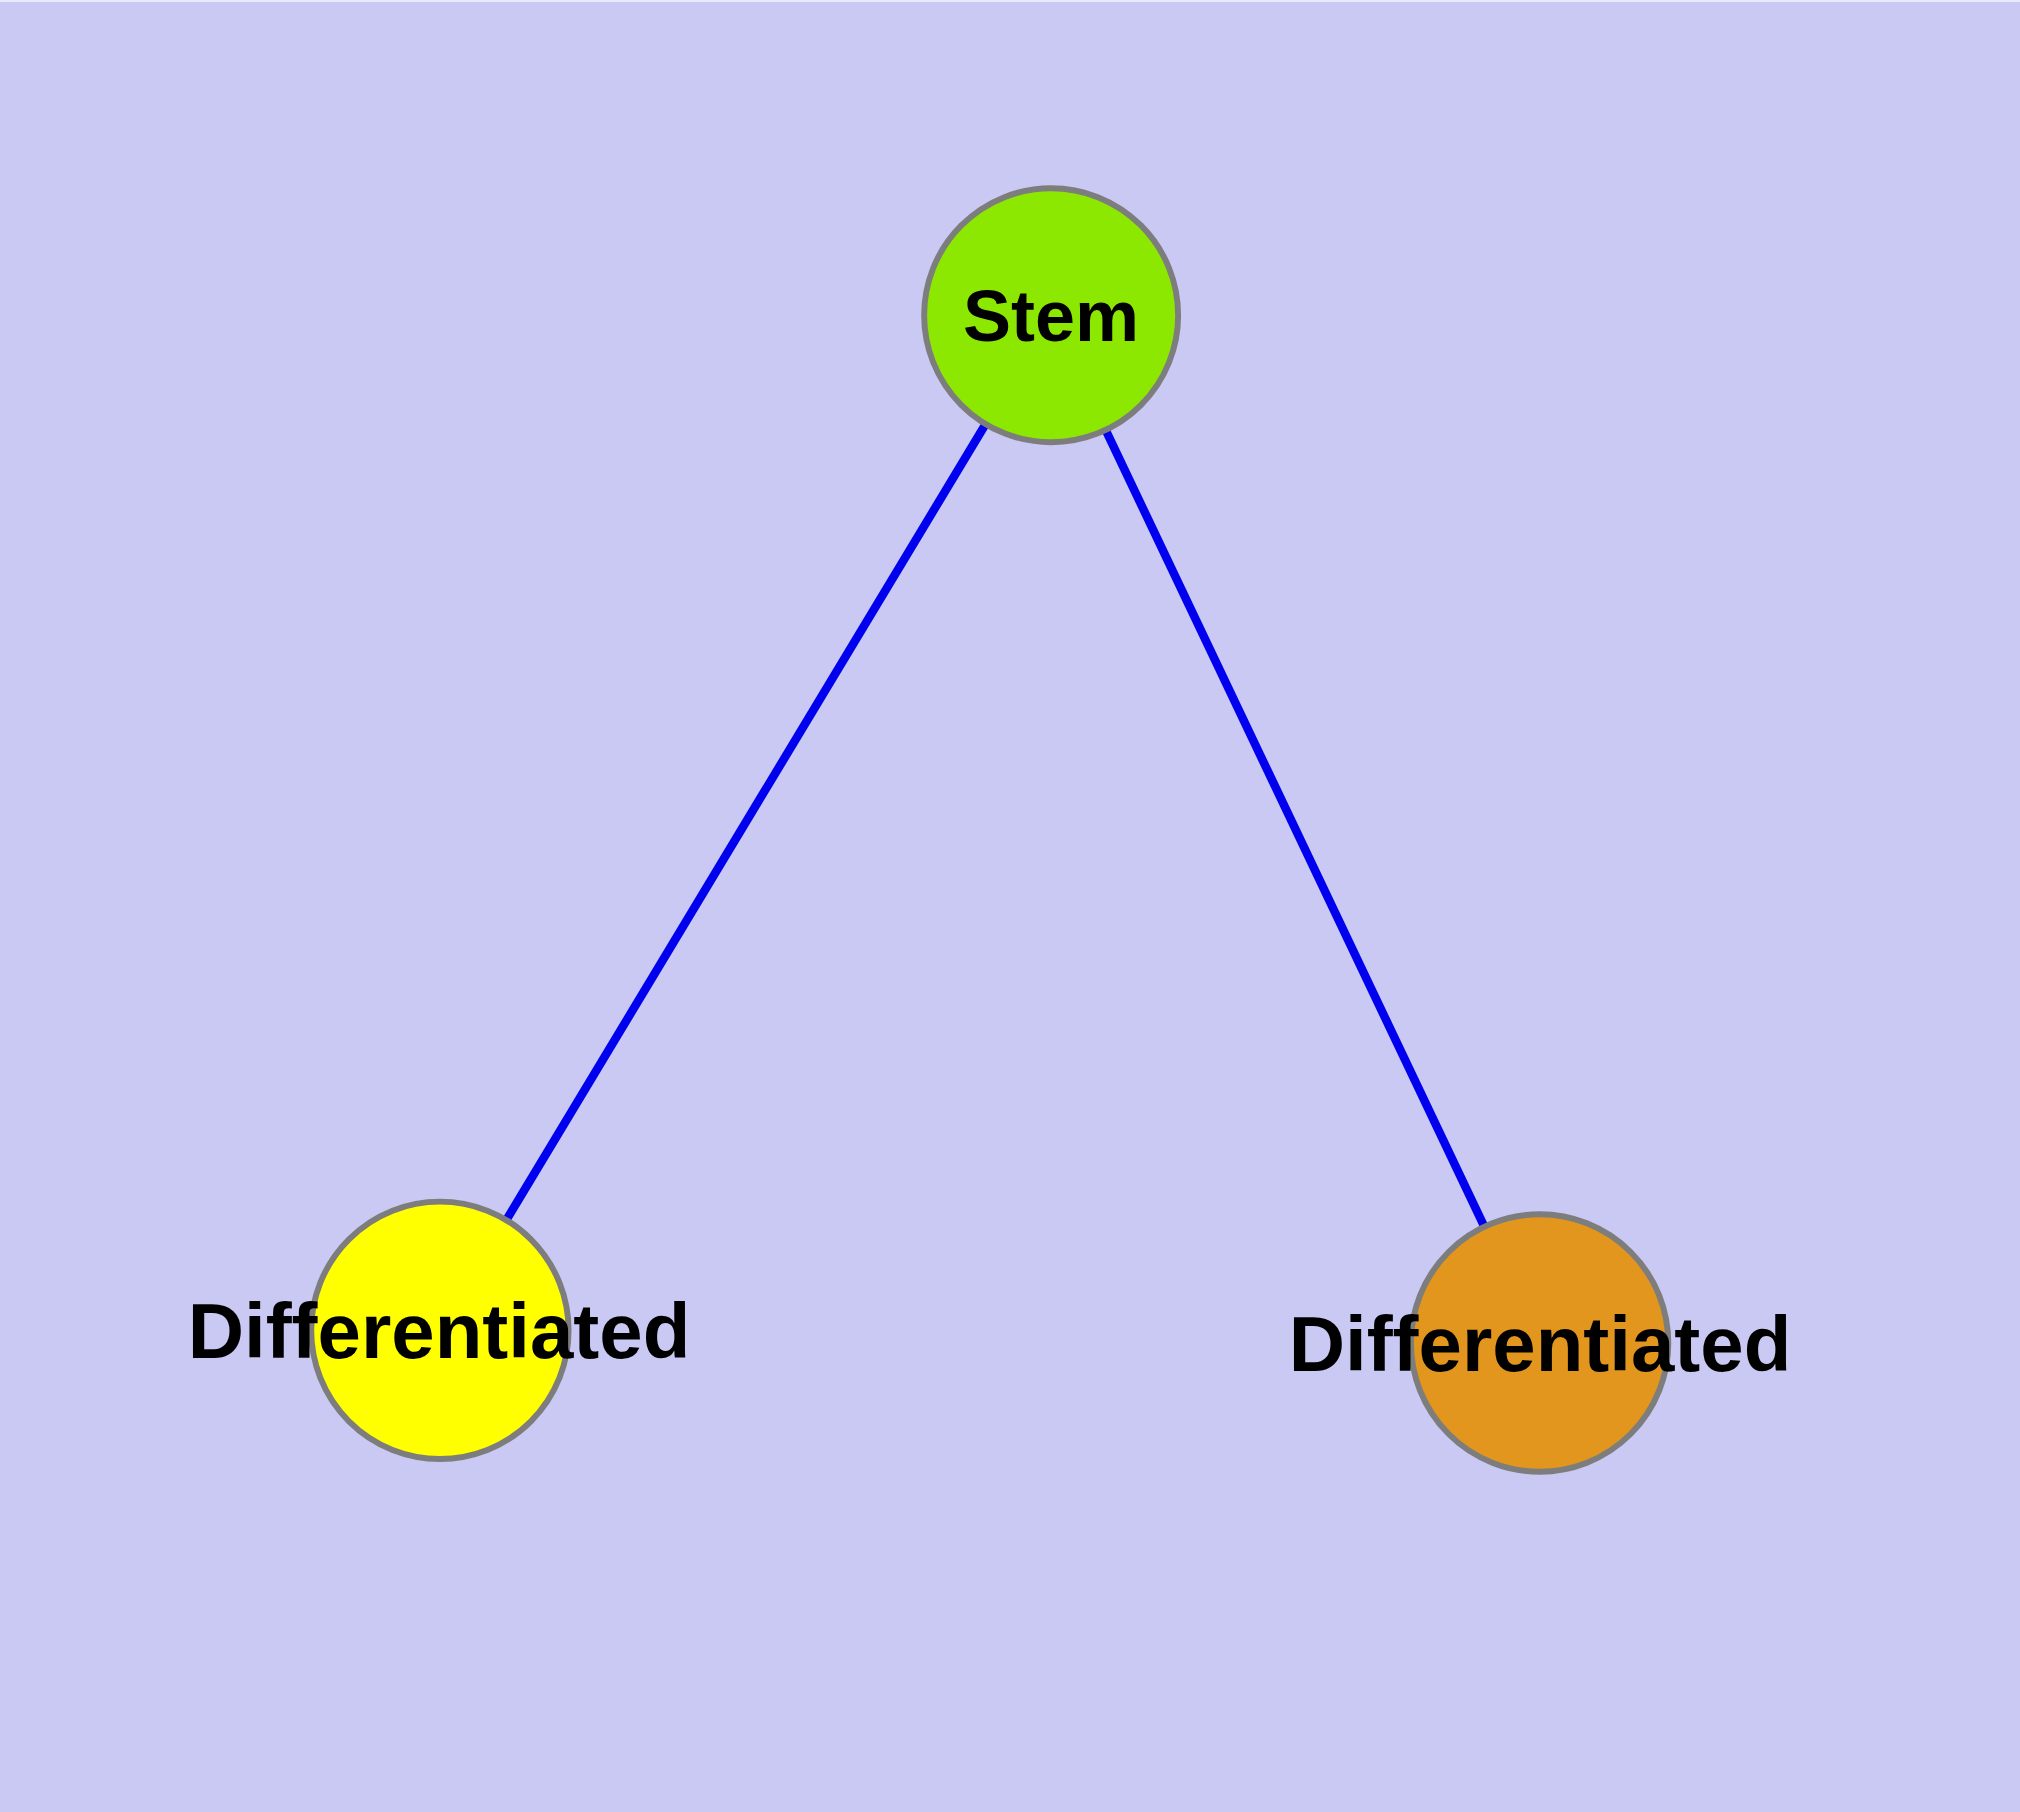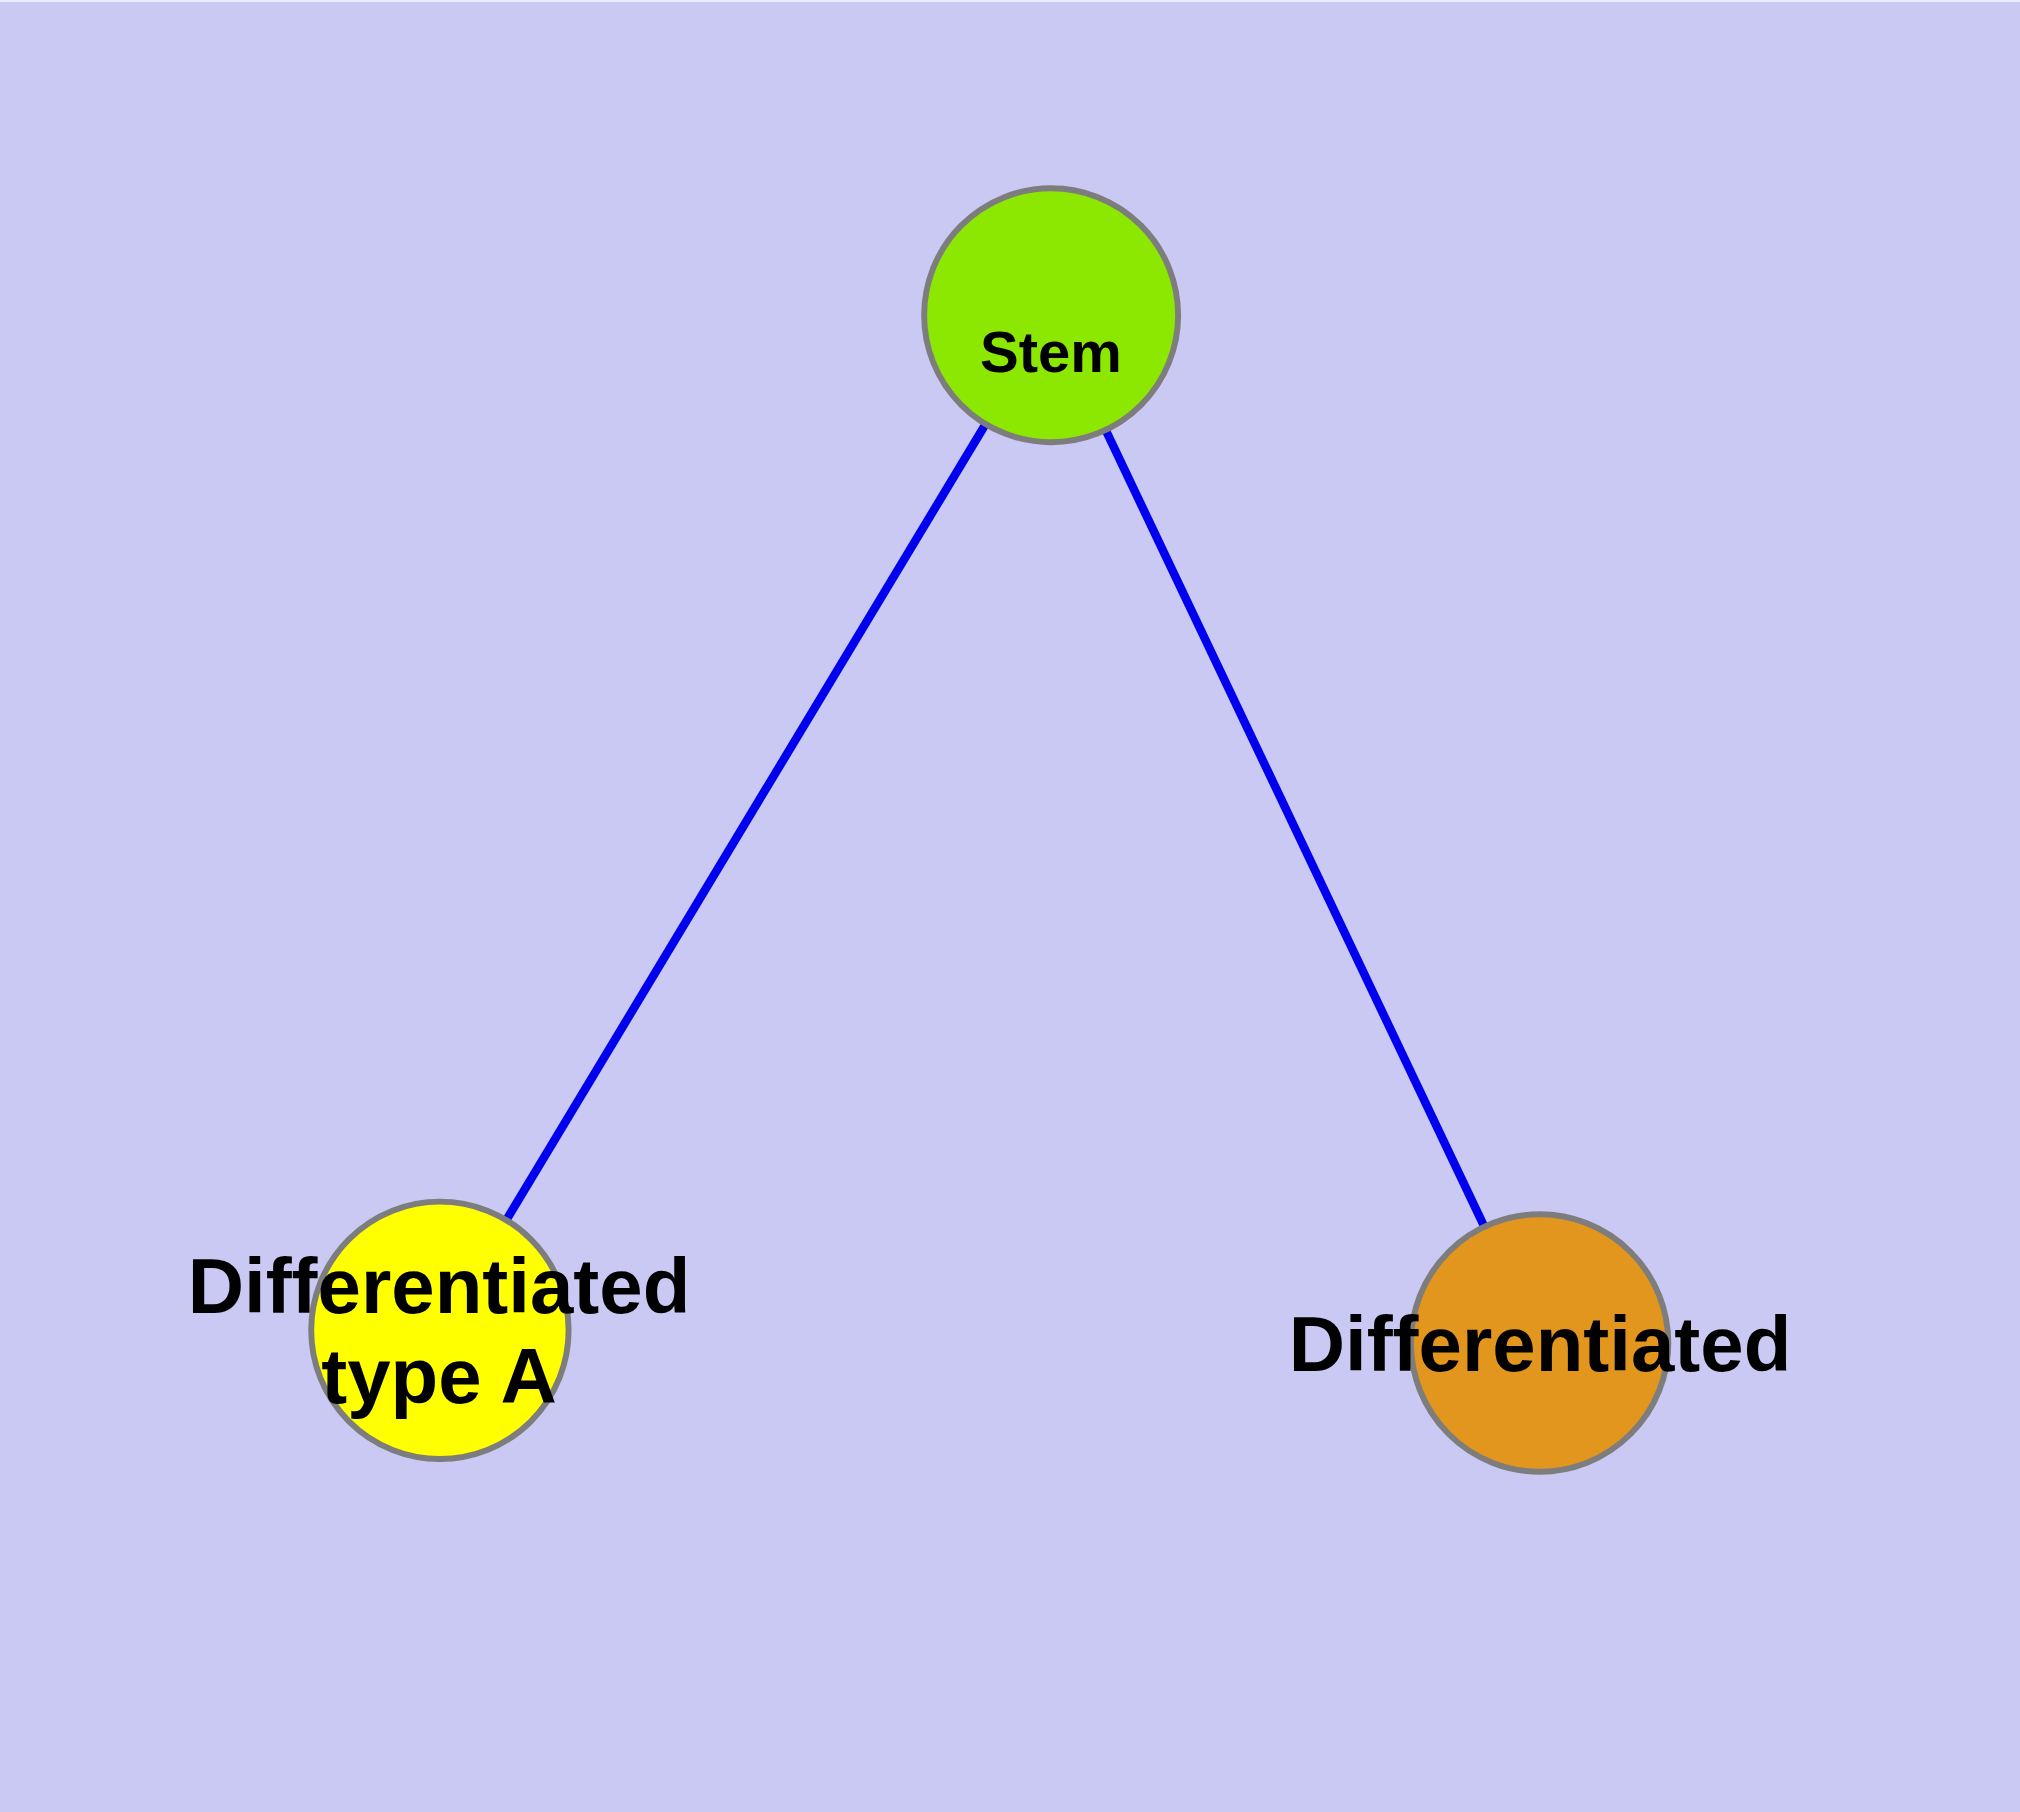--- a/index.html
+++ b/index.html
@@ -42,26 +42,25 @@
 
 <div class="canvas" style="background: rgb(201, 201, 243);">
   <svg class="graph-svg" viewBox="0 0 2384 2138">
     <line x1="1240" y1="370" x2="518" y2="1569" stroke="#0000ee" stroke-width="10"></line>
     <line x1="1240" y1="370" x2="1817" y2="1584" stroke="#0000ee" stroke-width="10"></line>
     <circle cx="1240" cy="370" r="150" fill="#8ce800" stroke="#7d7d7d" stroke-width="7"></circle>
     <circle cx="518" cy="1569" r="152" fill="#ffff00" stroke="#7d7d7d" stroke-width="7"></circle>
     <circle cx="1817" cy="1584" r="152" fill="#e2961e" stroke="#7d7d7d" stroke-width="7"></circle>
   </svg>
 
-  <div class="node-label" style="left: 1051px; top: 314px; font-size: 58px; color: rgb(0, 0, 0); margin-top: 36px;">
+  <div class="node-label" style="left: 1051px; top: 314px; font-size: 72px; color: rgb(0, 0, 0);">
     <span>Stem</span>
   </div>
 
   <div class="node-label" style="left: 439px; top: 1330px; font-size: 78px; color: rgb(0, 0, 0);">
     <span>Differentiated</span>
-    <span>type A</span>
   </div>
 
   <div class="node-label" style="left: 1540px; top: 1343px; font-size: 78px; color: rgb(0, 0, 0);">
     <span>Differentiated</span>
   </div>
 </div>
 
 
 </body></html>

